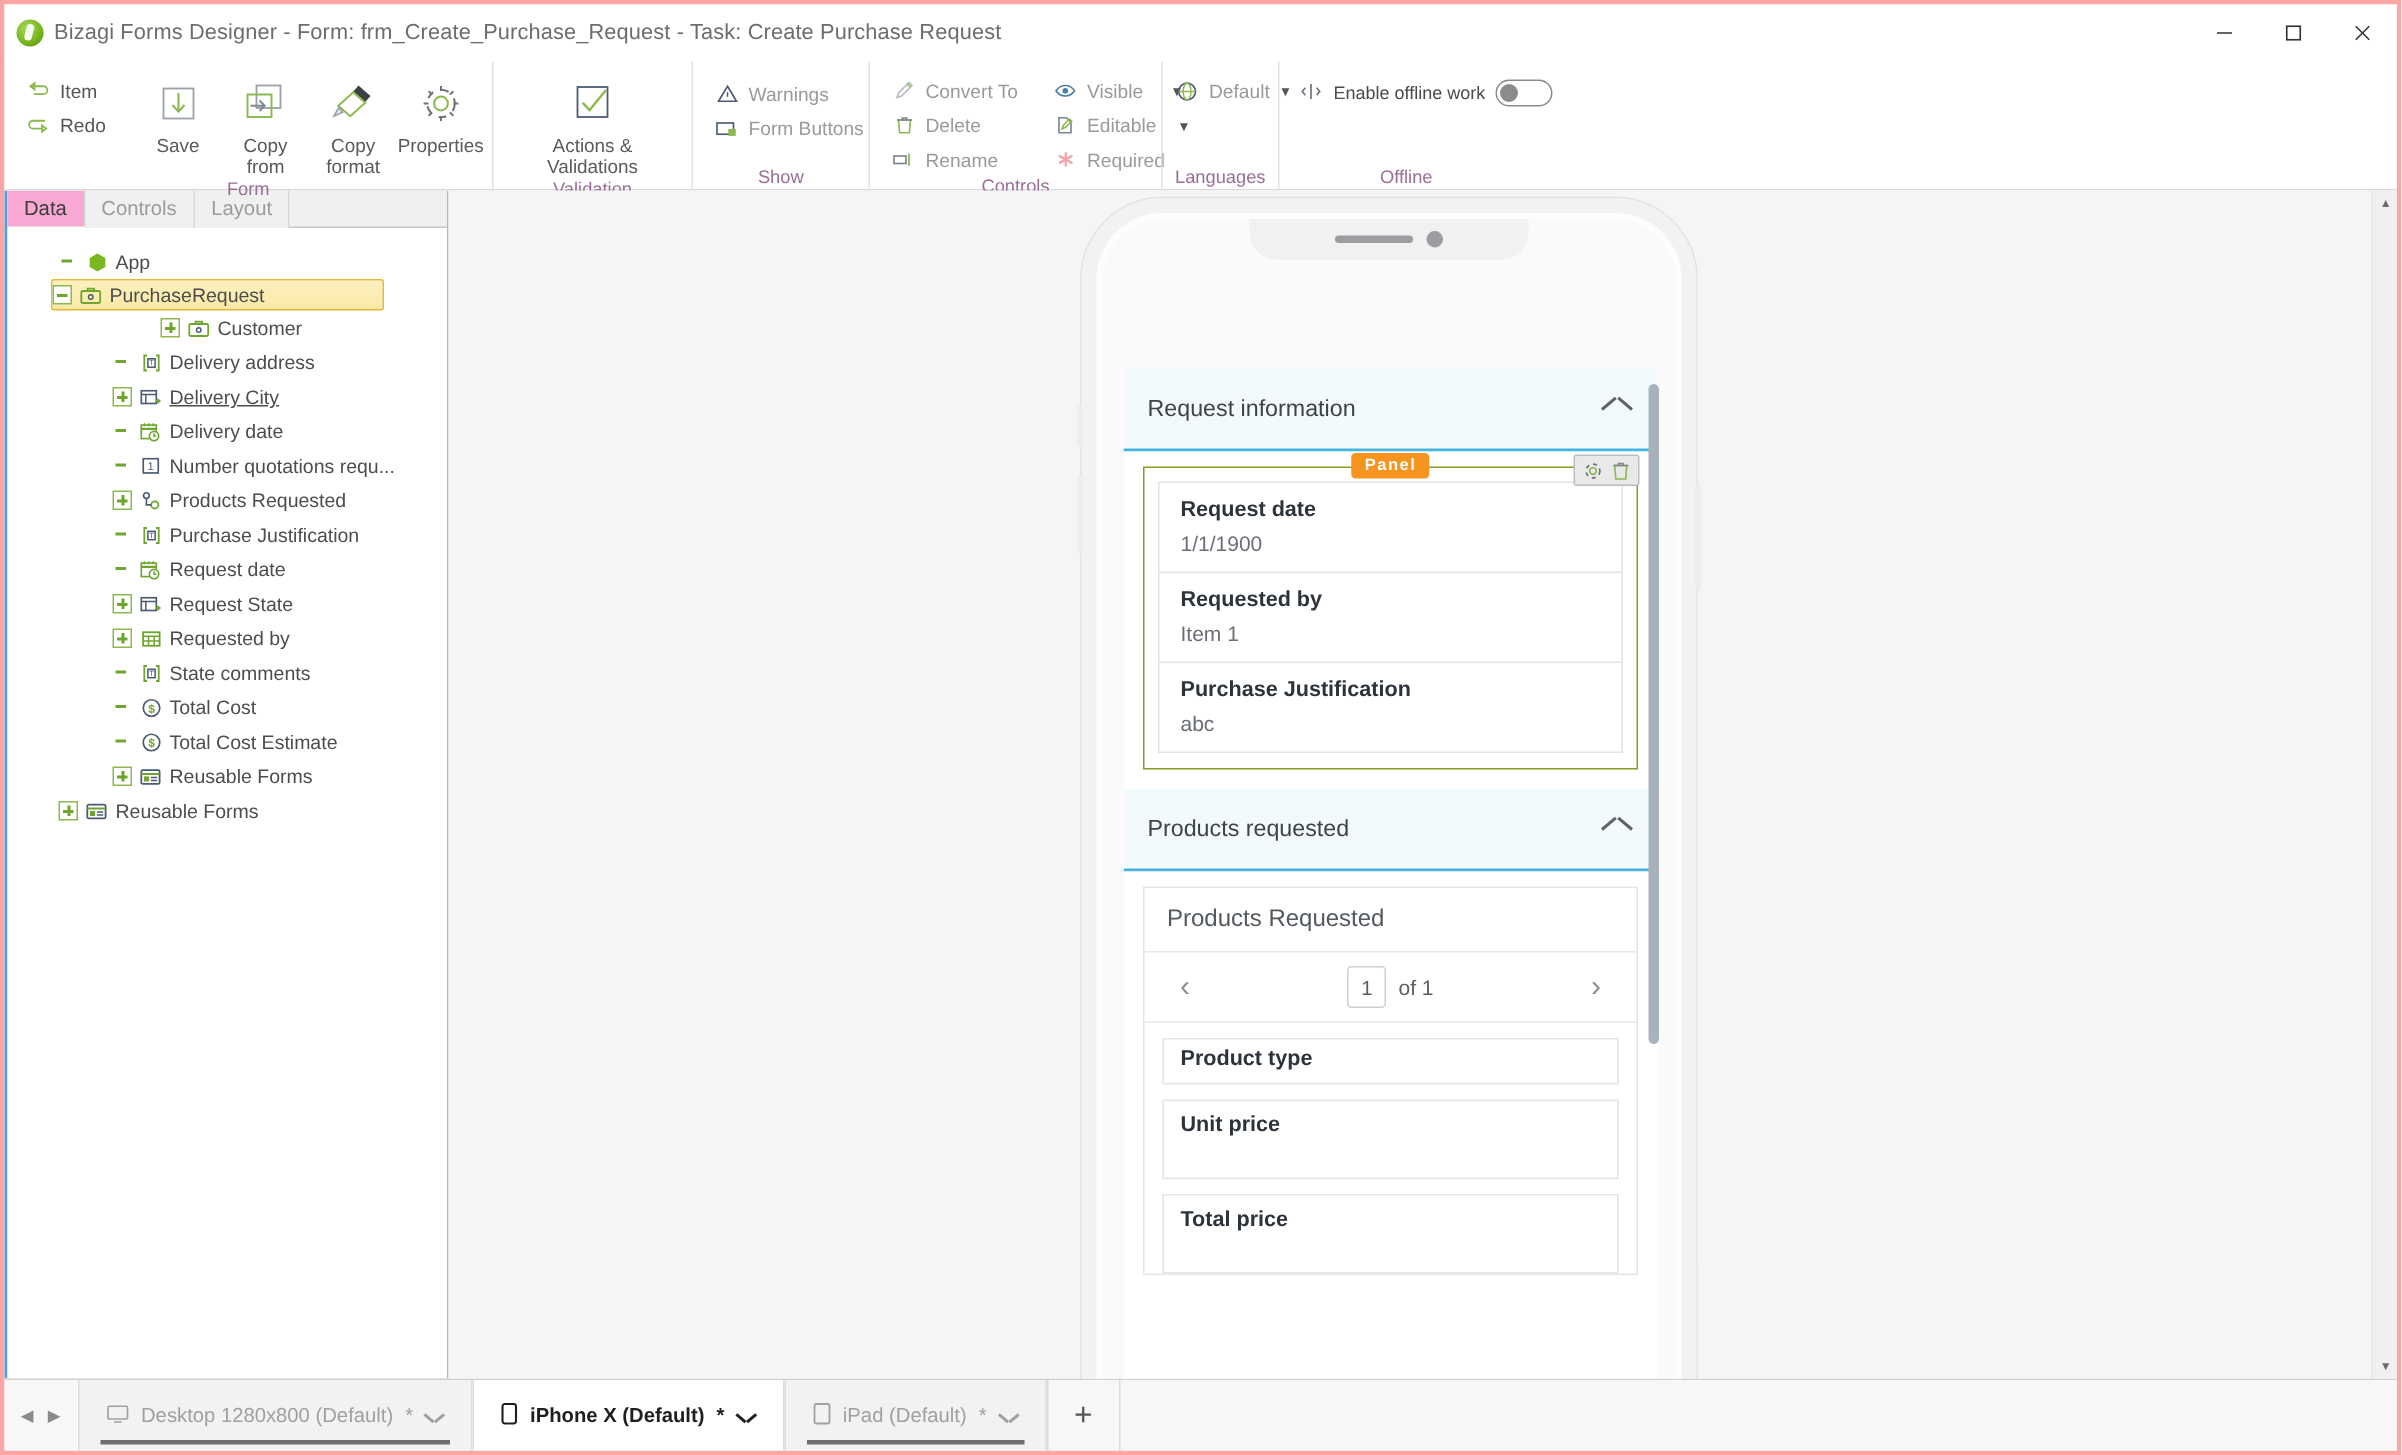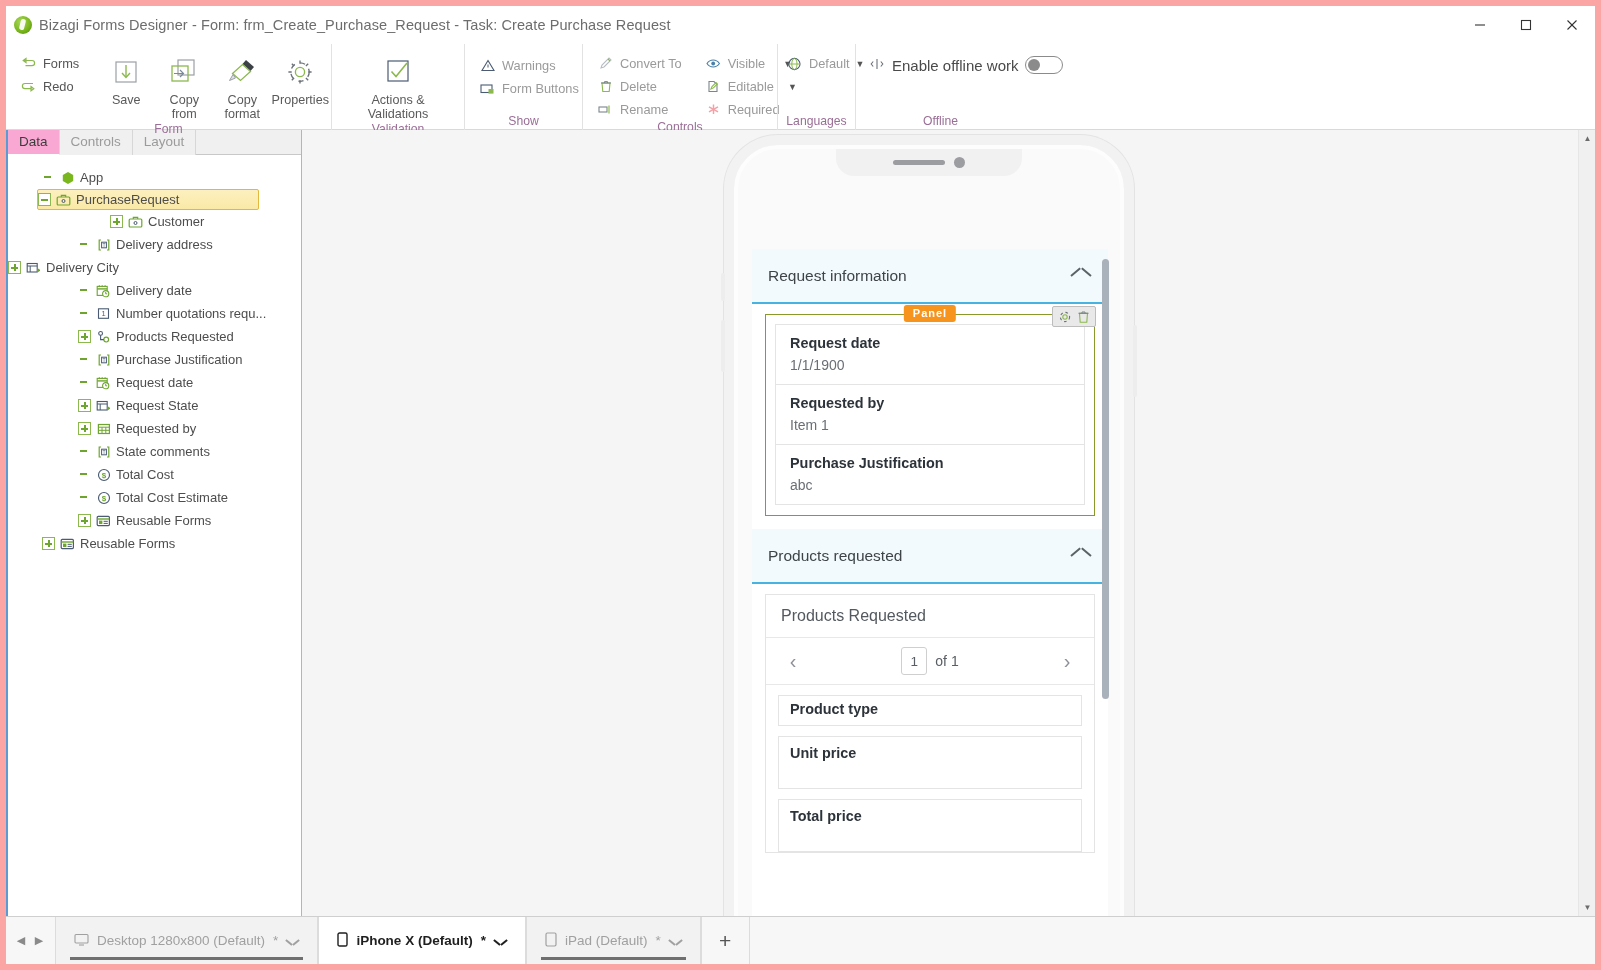--- a/index.html
+++ b/index.html
@@ -5,21 +5,21 @@
   * { box-sizing: border-box; margin: 0; padding: 0; }
   html, body {
     width: 1601px; height: 970px;
     font-family: "Liberation Sans", sans-serif;
     background: #ffffff;
     overflow: hidden;
   }
   .app {
     width: 1601px; height: 970px;
     position: relative;
-    border: 6px solid #fca5a5;
+    border: 3px solid #fca5a5;
     background: #ffffff;
     display: flex; flex-direction: column;
   }
 
   
   .titlebar {
     height: 38px; min-height: 38px;
     display: flex; align-items: center;
     background: #ffffff;
     position: relative;
@@ -81,21 +81,21 @@
   .bigbtn {
     width: 68px; min-width: 58px; padding: 4px 2px 0;
     display: flex; flex-direction: column; align-items: center; gap: 3px;
     font-size: 12.6px; color: #5a5a5a; text-align: center;
     border-radius: 2px;
   }
   .bigbtn.wide { width: 118px; }
   .bigbtn .ic { height: 38px; display: flex; align-items: flex-end; justify-content: center; }
 
   
-  .toggle-row { display: flex; align-items: center; gap: 7px; padding: 8px 10px 0 8px; font-size: 15px; color: #4a4a4a; white-space: nowrap;}
+  .toggle-row { display: flex; align-items: center; gap: 7px; padding: 8px 10px 0 8px; font-size: 12px; color: #4a4a4a; white-space: nowrap;}
   .switch {
     width: 38px; height: 18px; border-radius: 9px;
     border: 1px solid #8b8b8b; background: #fff; position: relative;
   }
   .switch::after {
     content:""; position:absolute; left: 2px; top: 2px;
     width: 12px; height: 12px; border-radius: 50%; background: #8b8b8b;
   }
 
   
@@ -299,21 +299,21 @@
     <div class="rgroup" style="width:325px">
       <div class="rgroup-body">
         <div class="smallcol">
           <div class="smallbtn enabled">
             <span class="ic">
               <svg width="15" height="13" viewBox="0 0 15 13">
                   <path d="M3 3.5h8a2.6 2.6 0 0 1 0 5.2H4.5" fill="none" stroke="#8cb94e" stroke-width="1.2"></path>
                   <path d="M5 1.4 2.2 3.5 5 5.6z" fill="none" stroke="#8cb94e" stroke-width="1.2"></path>
                 </svg>
             </span>
-            <span>Forms</span>
+            <span>Item</span>
           </div>
           <div class="smallbtn enabled">
             <span class="ic">
               <svg width="15" height="13" viewBox="0 0 15 13">
                   <path d="M12 3.5H4a2.6 2.6 0 0 0 0 5.2h6.5" fill="none" stroke="#8cb94e" stroke-width="1.2"></path>
                   <path d="M10 6.6 12.8 8.7 10 10.8z" fill="none" stroke="#8cb94e" stroke-width="1.2"></path>
                 </svg>
             </span>
             <span>Redo</span>
           </div>
@@ -560,21 +560,21 @@
             <span class="expander none"></span>
             <span class="ticon">
               <svg width="14" height="14" viewBox="0 0 14 14">
                 <path d="M4 2H2.2v10H4M10 2h1.8v10H10" fill="none" stroke="#6ea52f" stroke-width="1.2"></path>
                 <rect x="4.6" y="4.2" width="4.8" height="5.6" fill="none" stroke="#4a5b73" stroke-width="1"></rect>
                 <text x="7" y="8.6" font-size="5" text-anchor="middle" fill="#4a5b73" font-family="sans-serif">T</text>
               </svg>
             </span>
             <span>Delivery address</span>
           </div>
-          <div class="tnode" style="">
+          <div class="tnode" style="margin-left: 70px; text-decoration: underline;">
             <span class="expander plus"></span>
             <span class="ticon">
               <svg width="15" height="14" viewBox="0 0 15 14">
                 <rect x="1.2" y="2.5" width="10" height="8.5" fill="none" stroke="#4a5b73" stroke-width="1.1"></rect>
                 <line x1="1.2" y1="5" x2="11.2" y2="5" stroke="#4a5b73" stroke-width="1"></line>
                 <line x1="4.2" y1="5" x2="4.2" y2="11" stroke="#4a5b73" stroke-width="1"></line>
                 <g stroke="#6ea52f" stroke-width="1.4">
                   <line x1="11" y1="9.3" x2="14" y2="9.3"></line>
                   <line x1="12.5" y1="7.8" x2="12.5" y2="10.8"></line>
                 </g>

